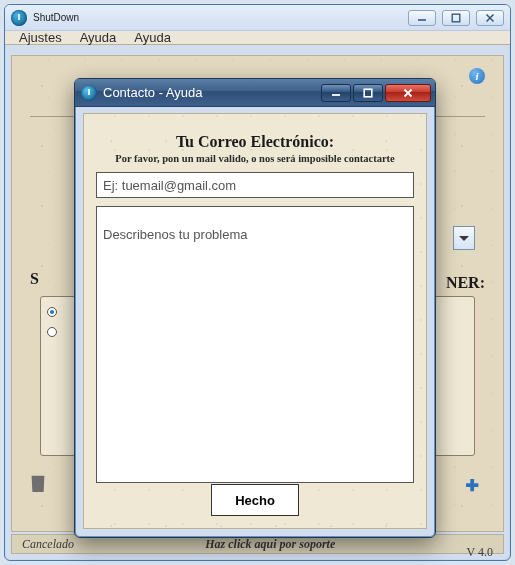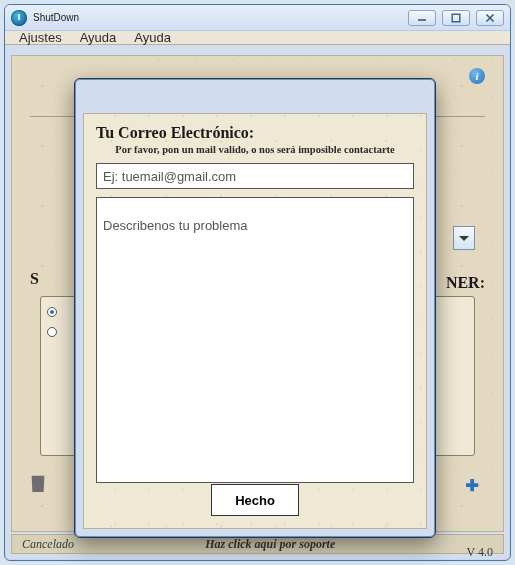--- a/index.html
+++ b/index.html
@@ -144,21 +144,21 @@
     background: #efe8d4;
     border: 1px solid #b9b09a;
     background-image:
       radial-gradient(rgba(163,148,115,.25) 1px, transparent 1px),
       radial-gradient(rgba(163,148,115,.15) 1px, transparent 1px);
     background-size: 55px 55px, 34px 34px;
     background-position: 0 0, 14px 19px;
     padding: 8px 12px 12px 12px;
     display: flex; flex-direction: column;
   }
-  .dlg-heading { font: bold 16px Georgia, serif; color: #1a1a1a; margin-top: 2px;}
+  .dlg-heading { text-align: center; font: bold 16px Georgia, serif; color: #1a1a1a; margin-top: 11px;}
   .dlg-sub { text-align: center; font: bold 10.5px Georgia, serif; color: #2a2a2a; margin: 2px 0 8px 0;}
   .dlg-input {
     width: 100%; height: 26px; border: 1px solid #555; padding: 10px 6px;
     font: 13px "Segoe UI", sans-serif; background: #fff; outline: none; margin-bottom: 8px;
   }
   .dlg-textarea {
     width: 100%; flex: 1 1 auto; border: 1px solid #555; padding: 20px 6px;
     font: 13px "Segoe UI", sans-serif; background: #fff; outline: none; resize: none;
     margin-bottom: 1px;
   }
@@ -218,20 +218,42 @@
   </div>
 
   <div class="statusbar">
     <div class="st-left">Cancelado</div>
     <div class="st-center">Haz click aqui por soporte</div>
     <div class="st-right">V 4.0</div>
   </div>
 </div>
 
 <div class="dialog">
+  <div class="dialog-titlebar">
+    <div class="app-icon"></div>
+    <div class="dialog-title">Contacto - Ayuda</div>
+    <div class="dlg-btn-group">
+      <div class="dlg-btn">
+        <svg viewBox="0 0 10 10">
+            <line x1="1" y1="7" x2="9" y2="7" stroke="#fff" stroke-width="1.8"></line>
+          </svg>
+      </div>
+      <div class="dlg-btn">
+        <svg viewBox="0 0 10 10">
+            <rect x="1.2" y="1.2" width="7.6" height="7.6" fill="none" stroke="#fff" stroke-width="1.6"></rect>
+          </svg>
+      </div>
+      <div class="dlg-btn close">
+        <svg viewBox="0 0 10 10">
+            <line x1="1.5" y1="1.5" x2="8.5" y2="8.5" stroke="#fff" stroke-width="1.8"></line>
+            <line x1="8.5" y1="1.5" x2="1.5" y2="8.5" stroke="#fff" stroke-width="1.8"></line>
+          </svg>
+      </div>
+    </div>
+  </div>
 
   <div class="dialog-body">
     <div class="dlg-heading">Tu Correo Electrónico:</div>
     <div class="dlg-sub">Por favor, pon un mail valido, o nos será imposible contactarte</div>
     <input class="dlg-input" type="text" placeholder="Ej: tuemail@gmail.com" style="">
     <textarea class="dlg-textarea" placeholder="Describenos tu problema" style=""></textarea>
     <div class="dlg-button-row">
       <button class="dlg-button">Hecho</button>
     </div>
   </div>

